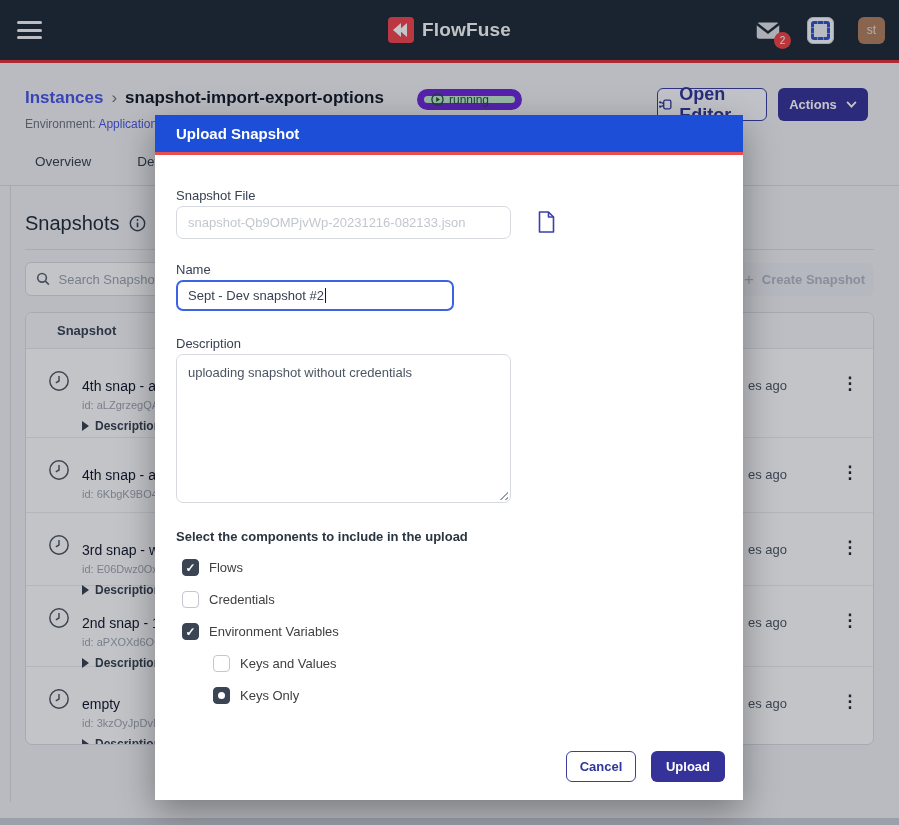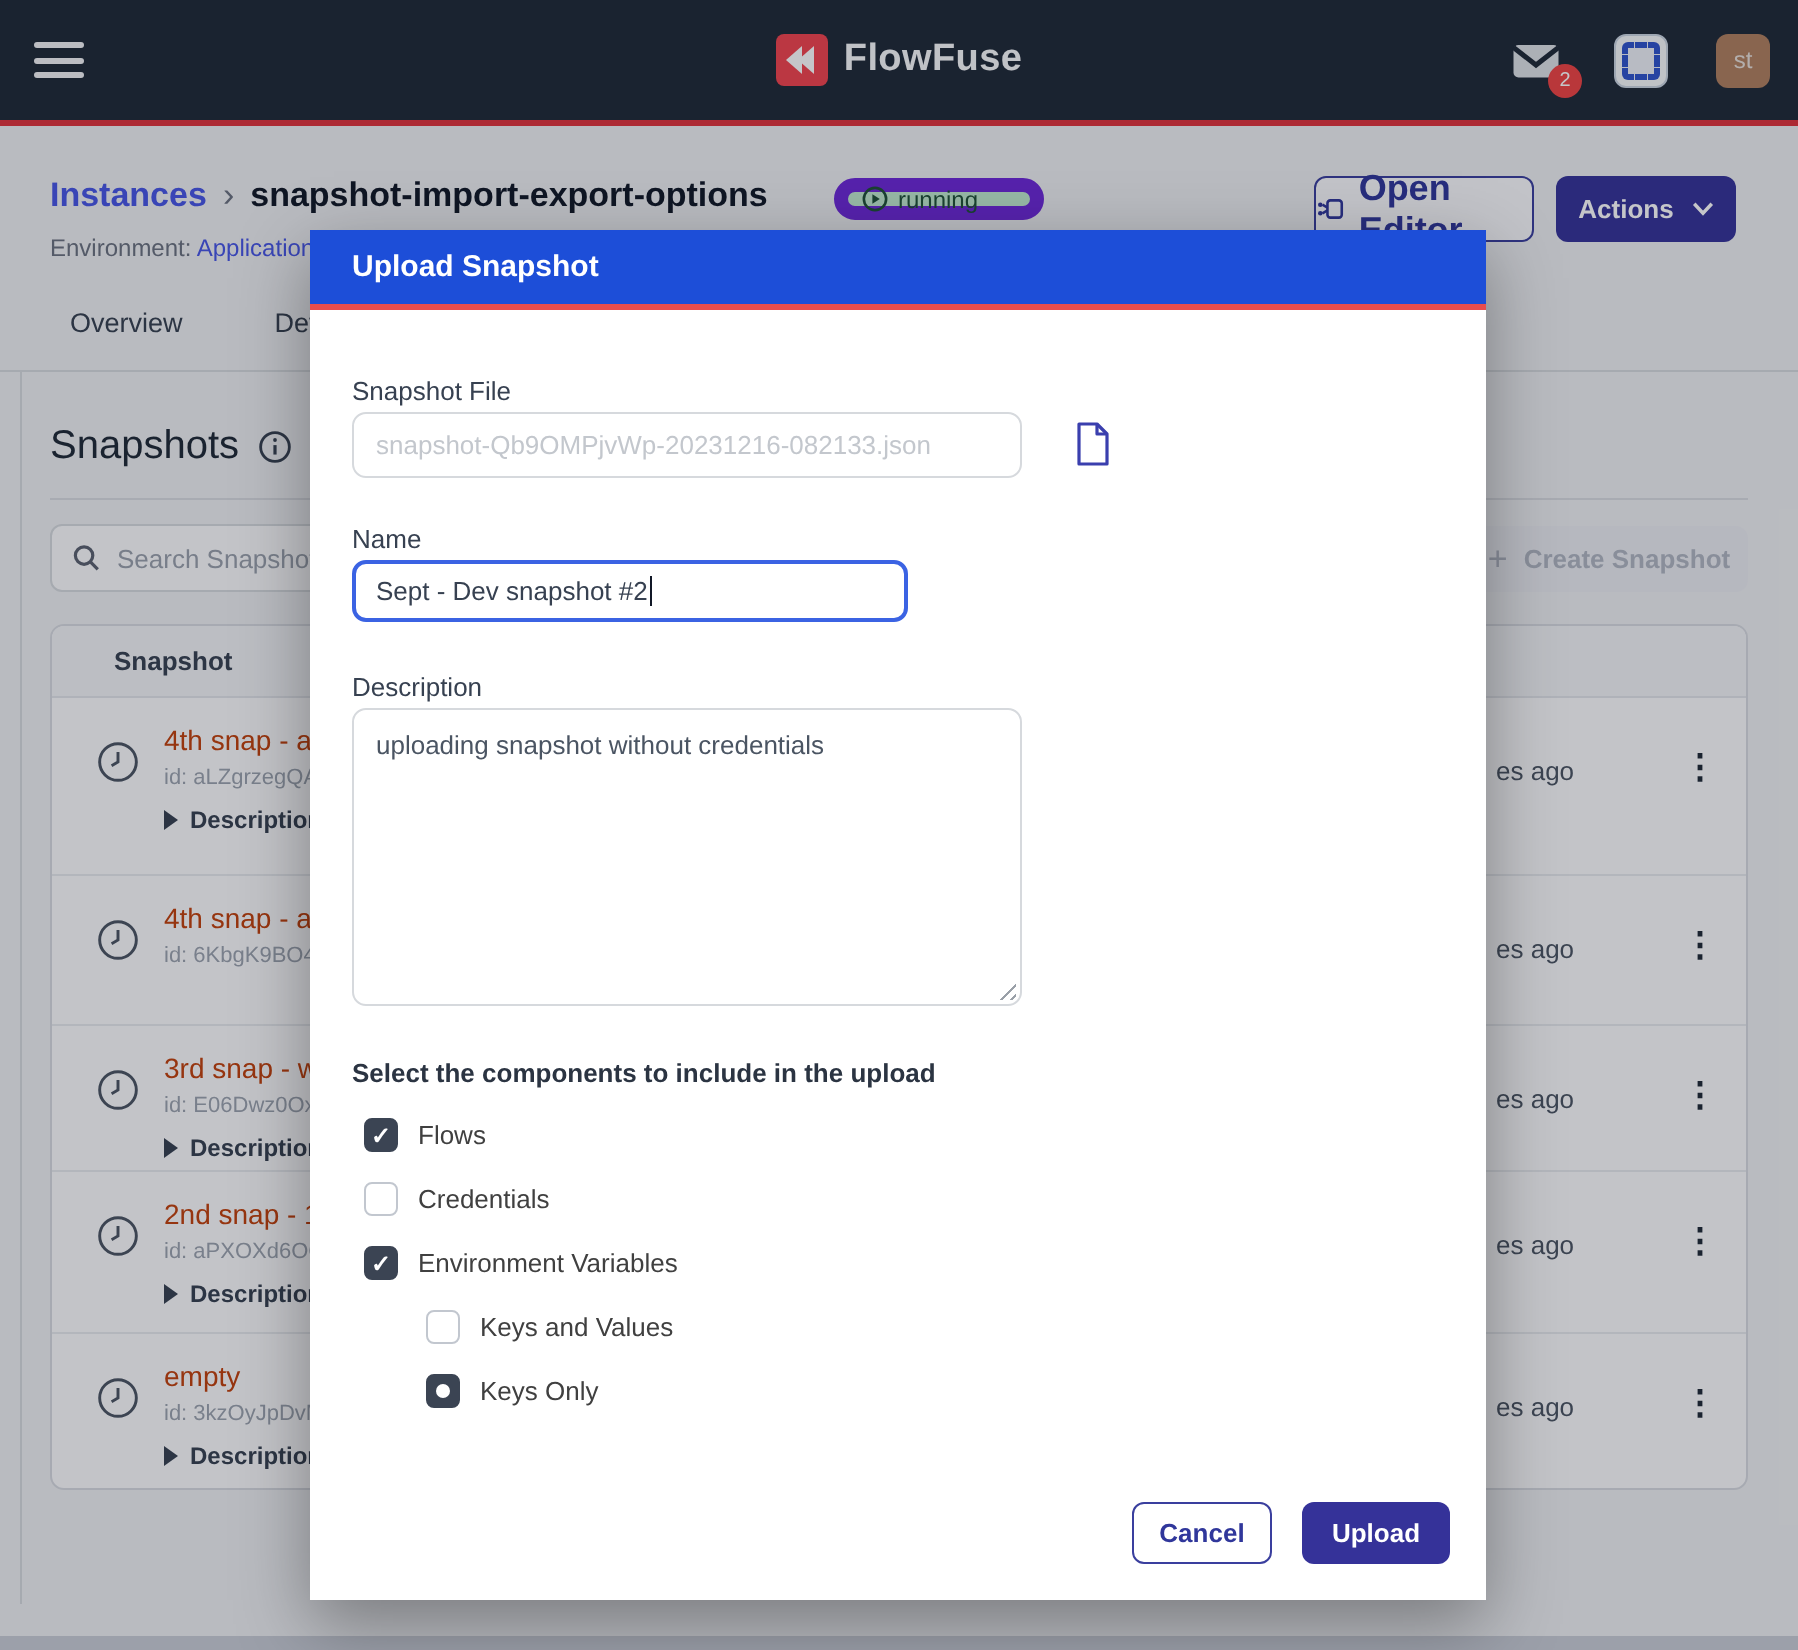--- a/index.html
+++ b/index.html
@@ -48,21 +48,21 @@
   .search-box input::placeholder { color:#9aa1ac; }
   .btn-create { position:absolute; left:735px; top:263px; width:139px; height:33px; background:#ecEEf3; background:#ecedf2; border-radius:6px; color:#b0b6c2; font-size:13px; font-weight:bold; display:flex; align-items:center; justify-content:center; gap:8px; cursor:pointer; }
 
   
   .table { position:absolute; left:25px; top:312px; width:849px; height:433px; background:#fdfdfe; border:1px solid #d8dbe1; border-radius:7px; overflow:hidden; }
   .thead { height:36px; background:#f4f5f7; border-bottom:1px solid #e3e5ea; display:flex; align-items:center; padding-left:31px; font-size:13px; font-weight:bold; color:#384252; }
   .trow { position:relative; border-bottom:1px solid #e8eaee; display:flex; padding:13px 0 12px 14px; }
   .trow:last-child { border-bottom:none; }
   .clock { width:22px; height:22px; margin:8px 12px 0 8px; flex:none; }
   .cell-main { display:flex; flex-direction:column; }
-  .snap-name { font-size:14px; color:#c2410c; }
+  .snap-name { font-size:14px; color:#0f172a;margin-top:16px; }
   .snap-id { font-size:11px; color:#9ca3af; margin-top:5px; }
   .desc-toggle { margin-top:8px; font-size:12px; font-weight:bold; color:#374151; display:flex; align-items:center; gap:6px; cursor:pointer; }
   .desc-arrow { width:0; height:0; border-top:5px solid transparent; border-bottom:5px solid transparent; border-left:7px solid #374151; }
   .cell-time { position:absolute; left:722px; top:29px; font-size:13px; color:#4b5563; }
   .kebab { position:absolute; left:812px; top:22px; width:24px; height:24px; display:flex; align-items:center; justify-content:center; cursor:pointer; color:#1f2937; font-size:17px; font-weight:bold; letter-spacing:0; line-height:1; }
   .row-h1 { height:89px; } .row-h2 { height:75px; } .row-h3 { height:73px; } .row-h4 { height:81px; } .row-h5 { height:78px; }
   .bottom-strip { position:absolute; left:0; top:818px; width:899px; height:7px; background:#c9ced6; }
 
   
   .overlay { position:absolute; inset:0; background:rgba(13,18,28,0.24); z-index:10; }

